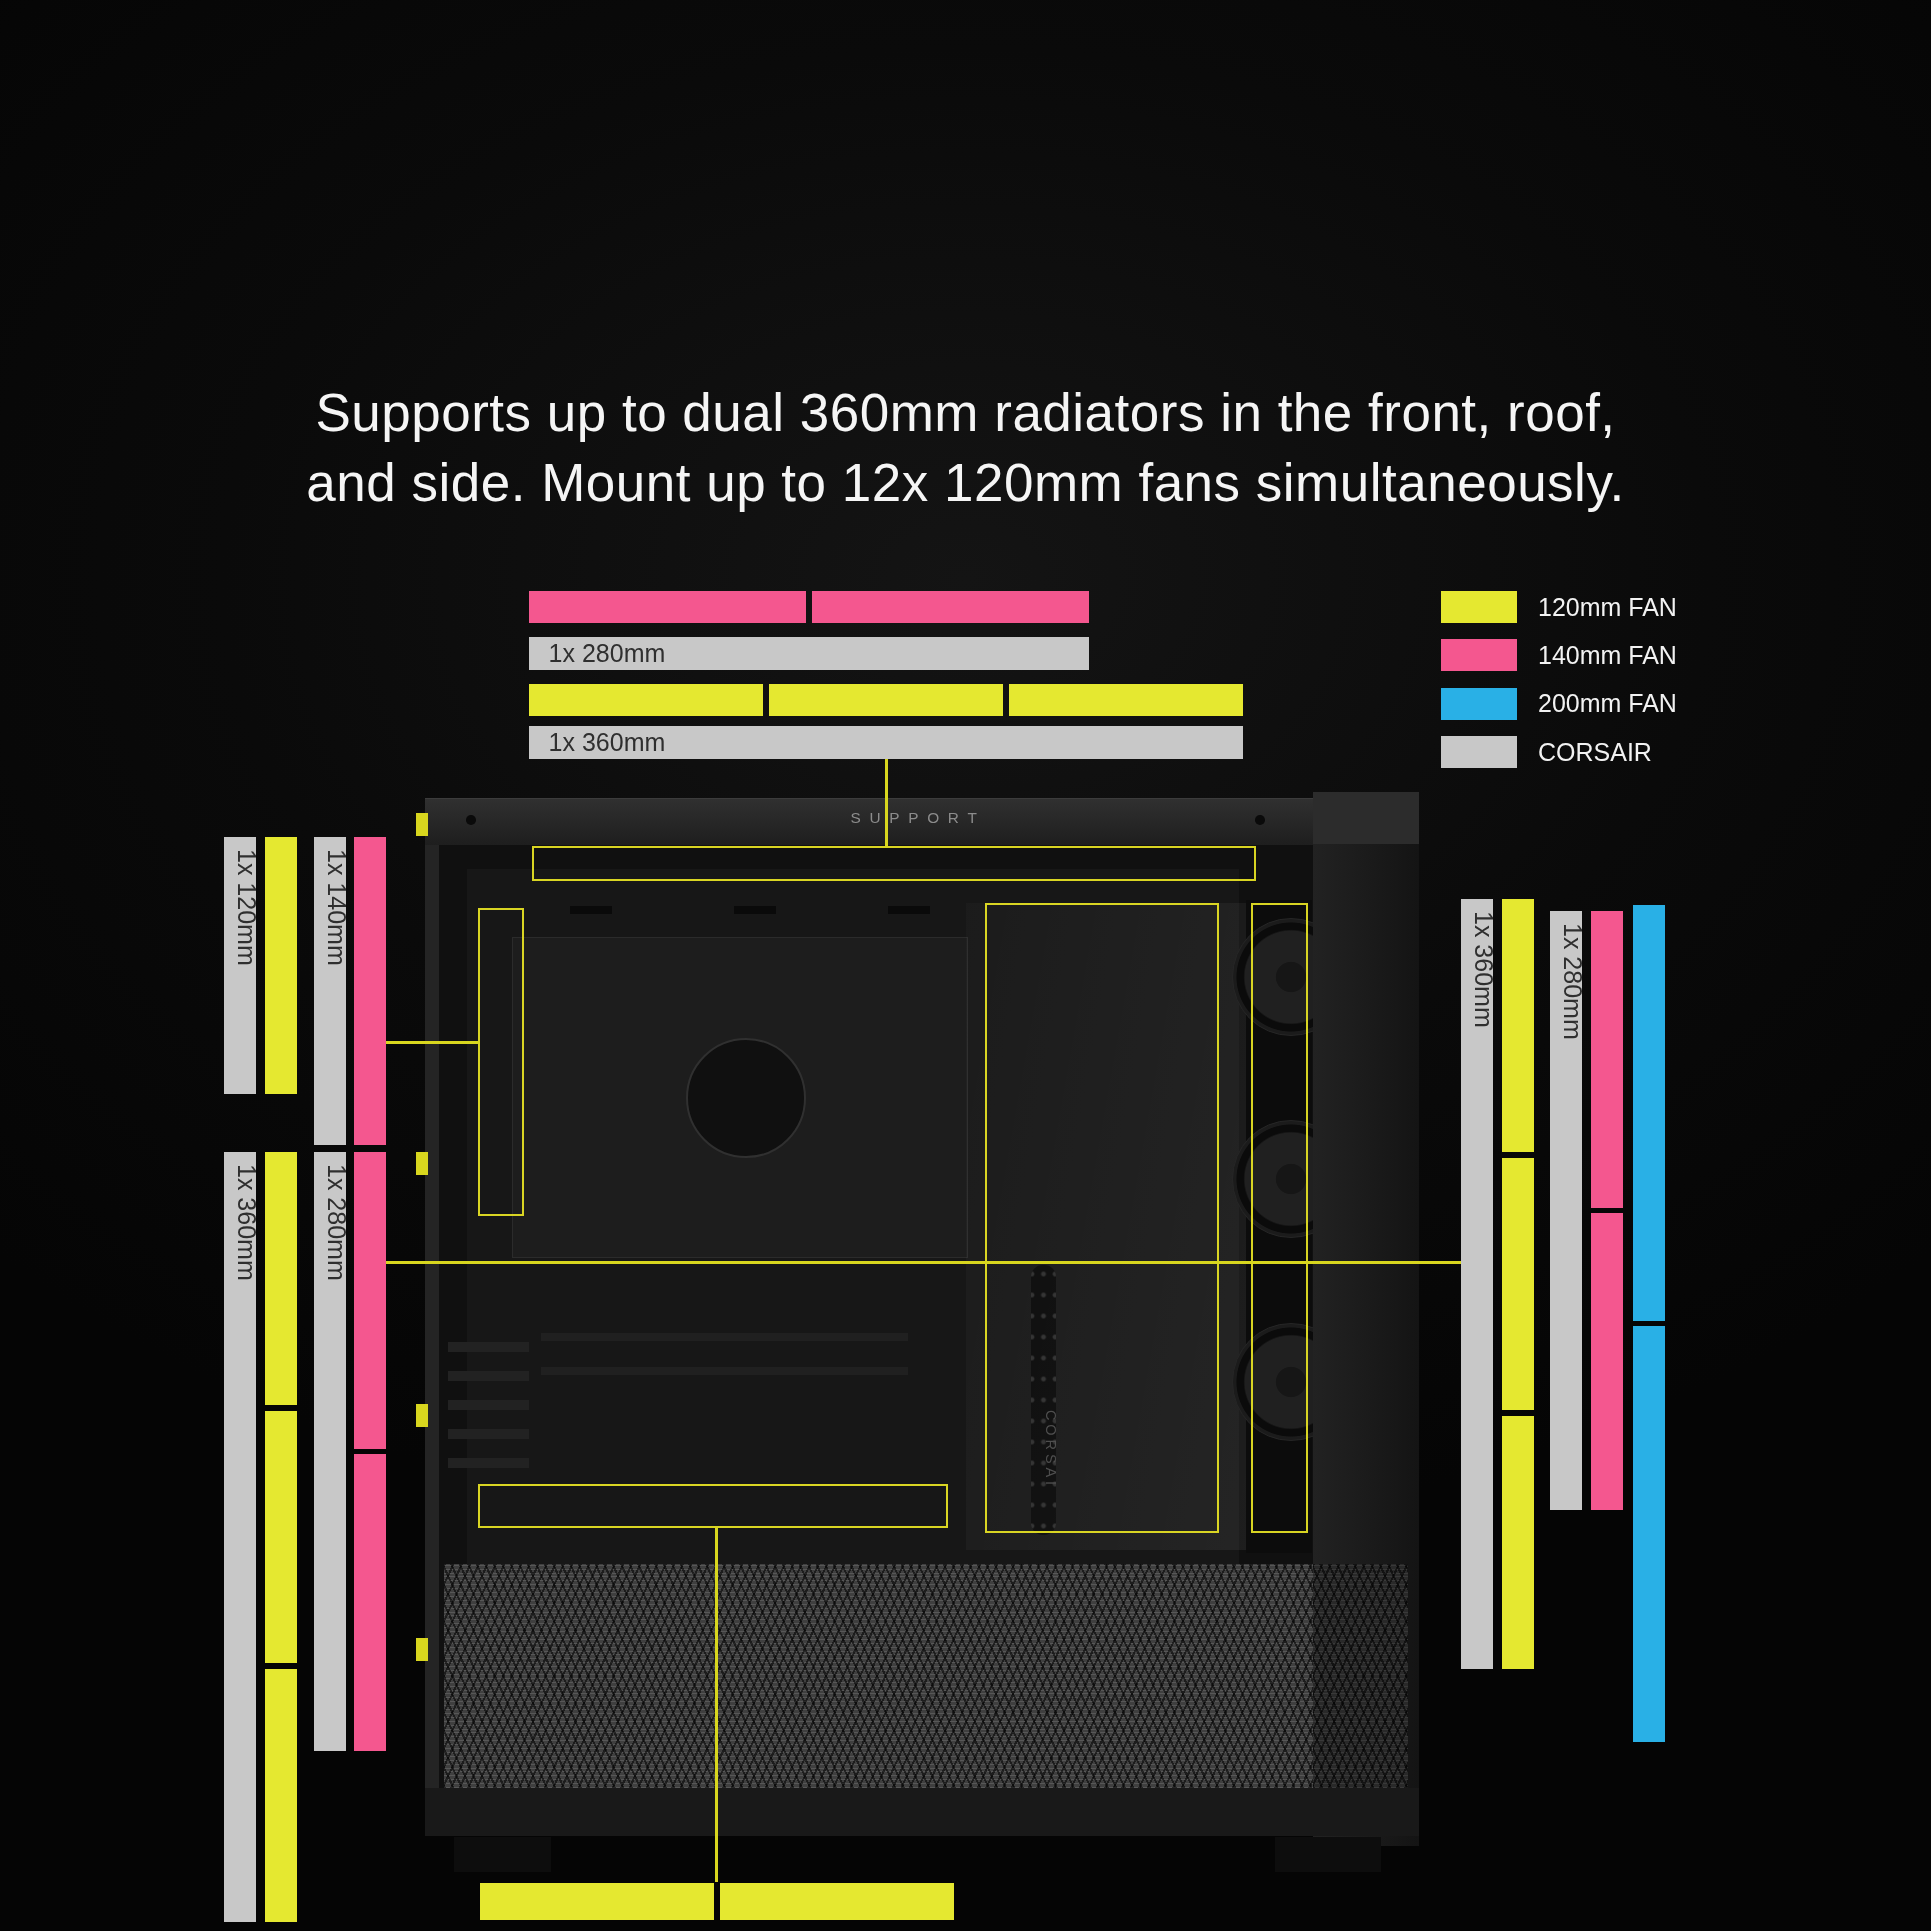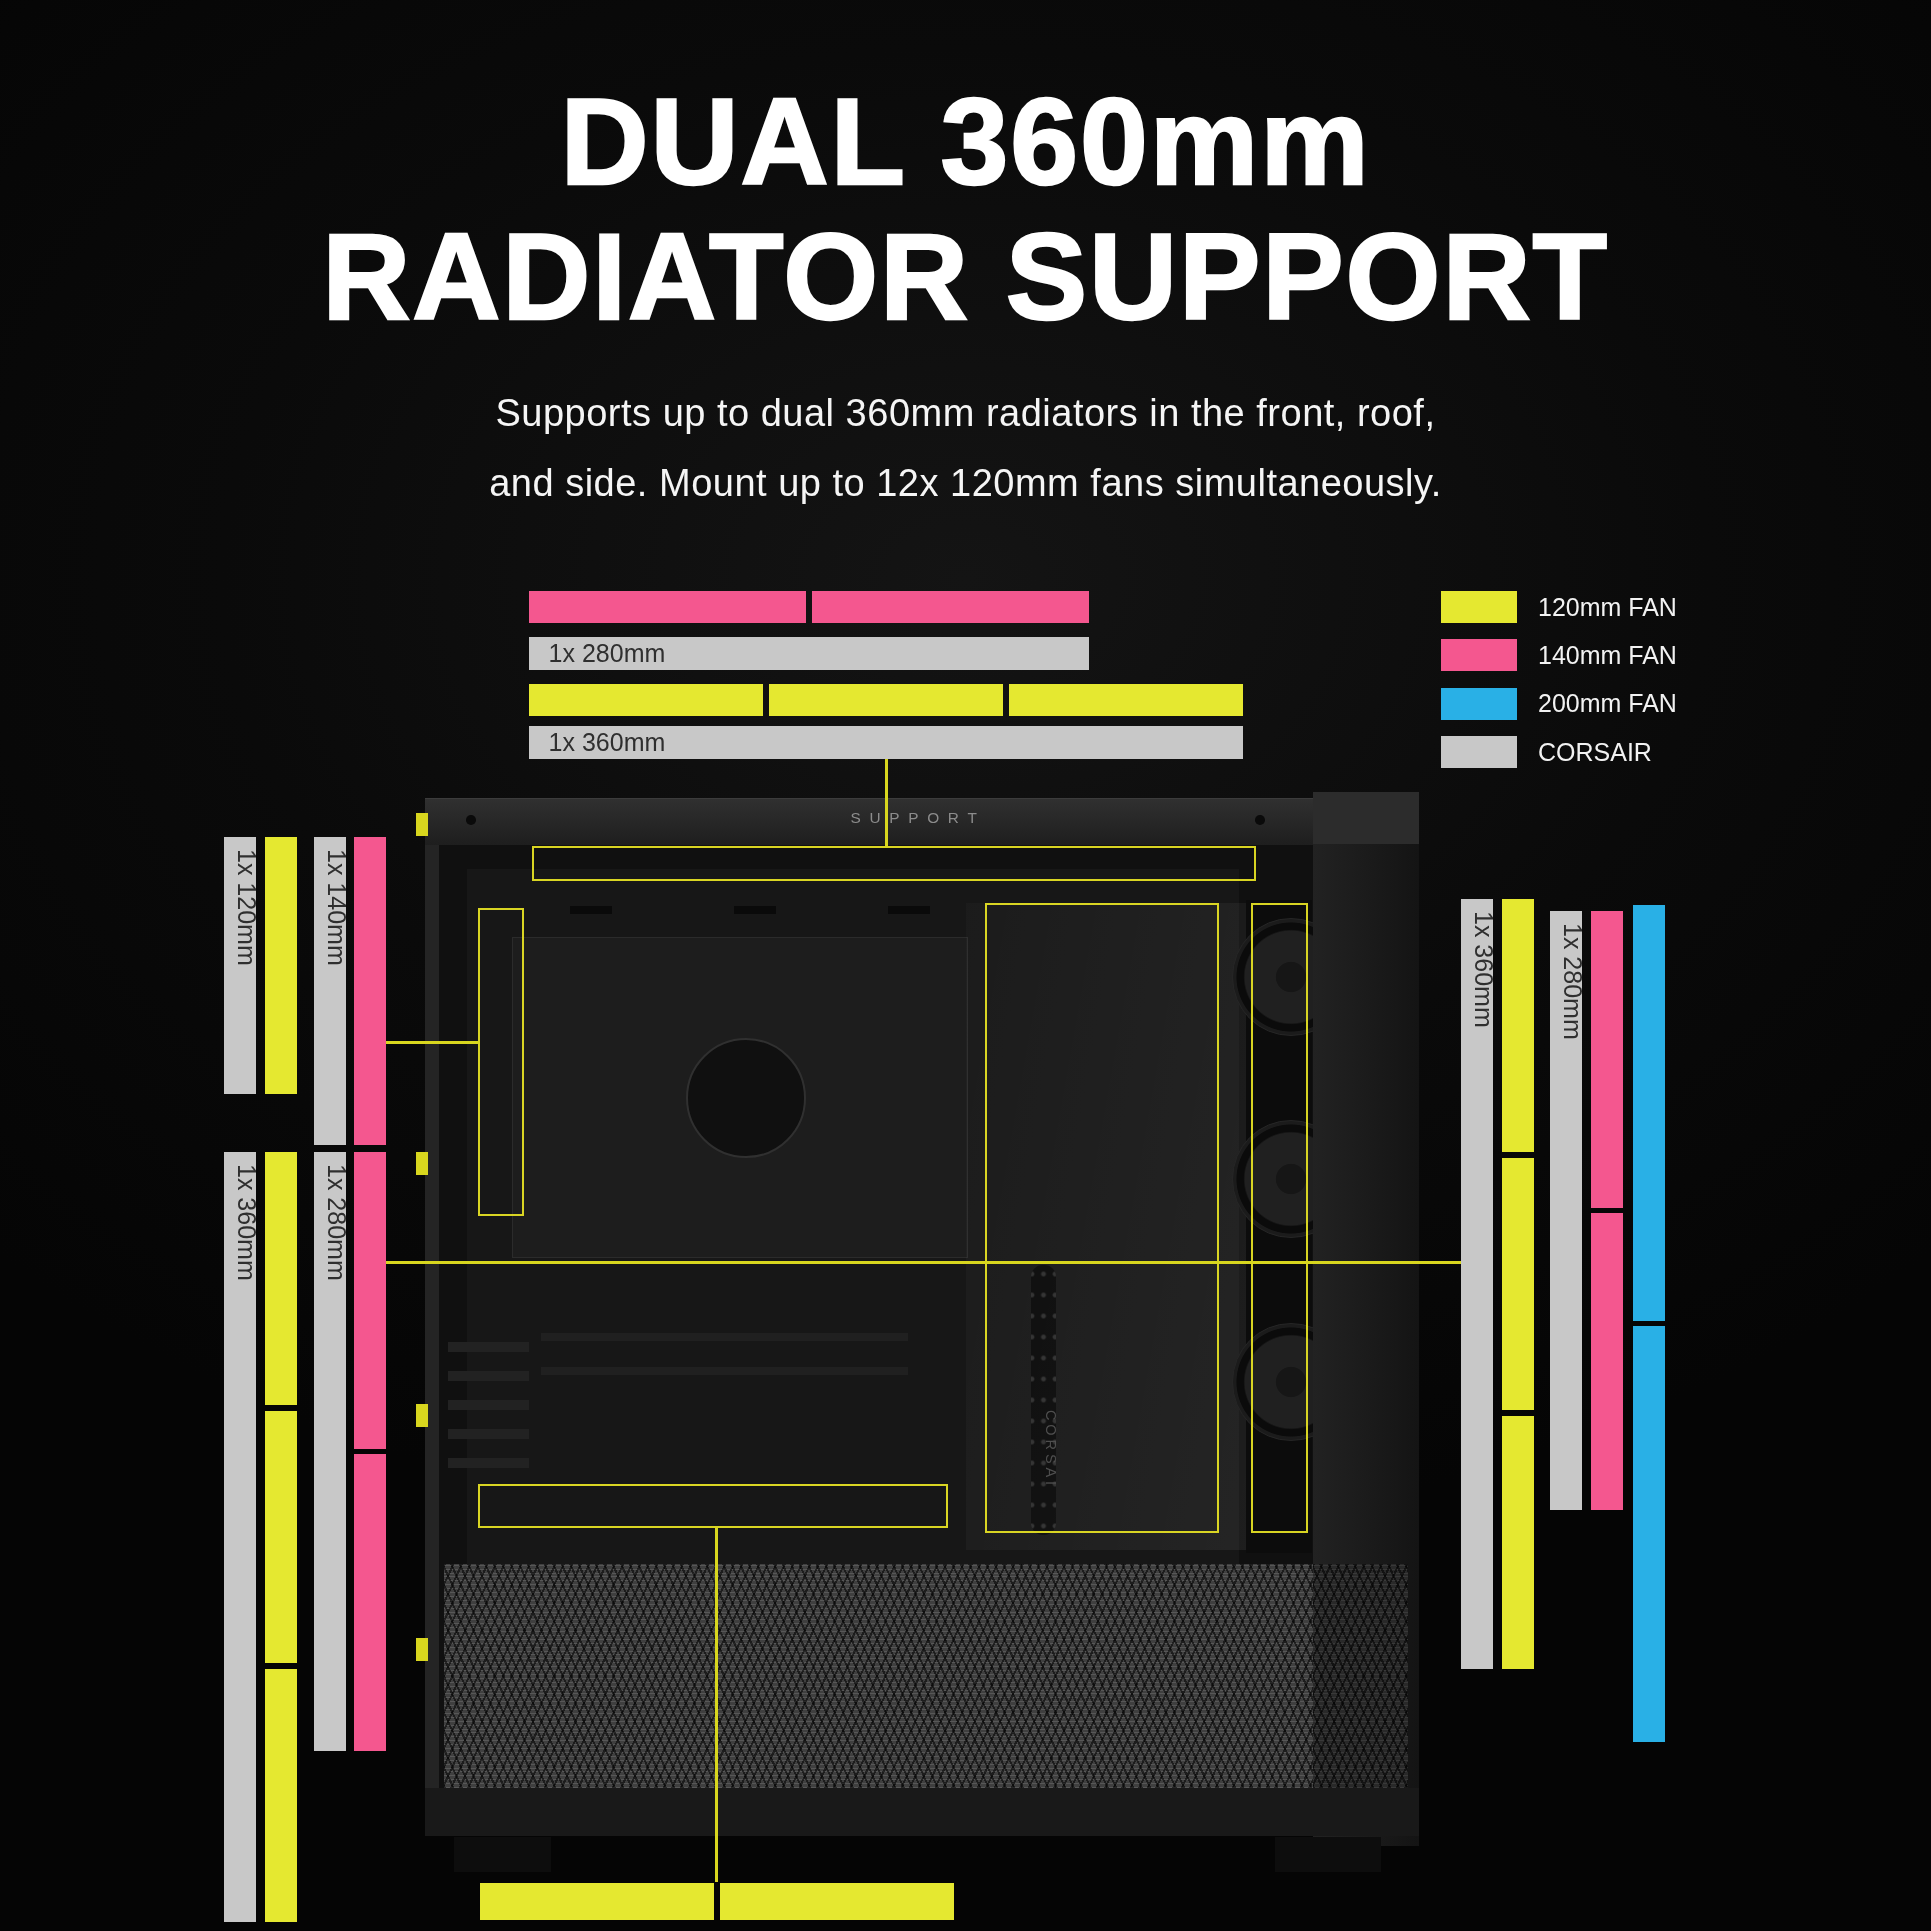--- a/index.html
+++ b/index.html
@@ -9,21 +9,21 @@
     font-family:"Liberation Sans", sans-serif;color:#fff;
   }
   .abs{position:absolute;}
   
   .title{position:absolute;top:75px;left:0;width:1931px;text-align:center;z-index:5;}
   .title div{
     font-size:122px;line-height:135px;font-weight:bold;letter-spacing:1.9px;
     color:#ffffff;-webkit-text-stroke:2.4px #ffffff;
   }
   .subtitle{position:absolute;top:378px;left:0;width:1931px;text-align:center;z-index:5;}
-  .subtitle div{font-size:38px;line-height:70px;color:#f5f5f5;font-weight:normal;letter-spacing:0.5px;}
+  .subtitle div{font-size:53px;line-height:70px;color:#f5f5f5;font-weight:normal;letter-spacing:0.5px;}
   
   .legend{position:absolute;left:1441px;top:591px;z-index:6;}
   .legend-row{display:flex;align-items:center;height:32px;margin-bottom:16.4px;}
   .swatch{width:76px;height:32px;display:block;flex:0 0 76px;}
   .legend-label{margin-left:21px;font-size:25px;color:#f2f2f2;white-space:nowrap;}
   
   .bar{position:absolute;box-sizing:border-box;z-index:6;}
   .seg{display:flex;gap:5.8px;}
   .seg.v{flex-direction:column;}
   .seg i{flex:1;display:block;}
@@ -77,24 +77,20 @@
   .clip{left:-8.7px;width:11.6px;height:23px;background:#d8d61e;}
   .screw{top:23px;width:9.7px;height:9.7px;border-radius:50%;background:#0a0a0a;}
   .brand-top{left:377px;top:17.4px;width:232px;text-align:center;font-size:15.4px;letter-spacing:8.7px;color:#8c8c8c;}
   .brand-side{left:618px;top:618px;writing-mode:vertical-rl;font-size:14.5px;letter-spacing:3.9px;color:#4f4f4f;}
 </style>
 </head>
 <body>
 
 <div class="canvas">
 
-  <div class="title">
-    <div>DUAL 360mm</div>
-    <div>RADIATOR SUPPORT</div>
-  </div>
   <div class="subtitle">
     <div>Supports up to dual 360mm radiators in the front, roof,</div>
     <div>and side. Mount up to 12x 120mm fans simultaneously.</div>
   </div>
 
   <div class="legend">
     <div class="legend-row">
       <span class="swatch fill-yellow"></span>
       <span class="legend-label">120mm FAN</span>
     </div>

